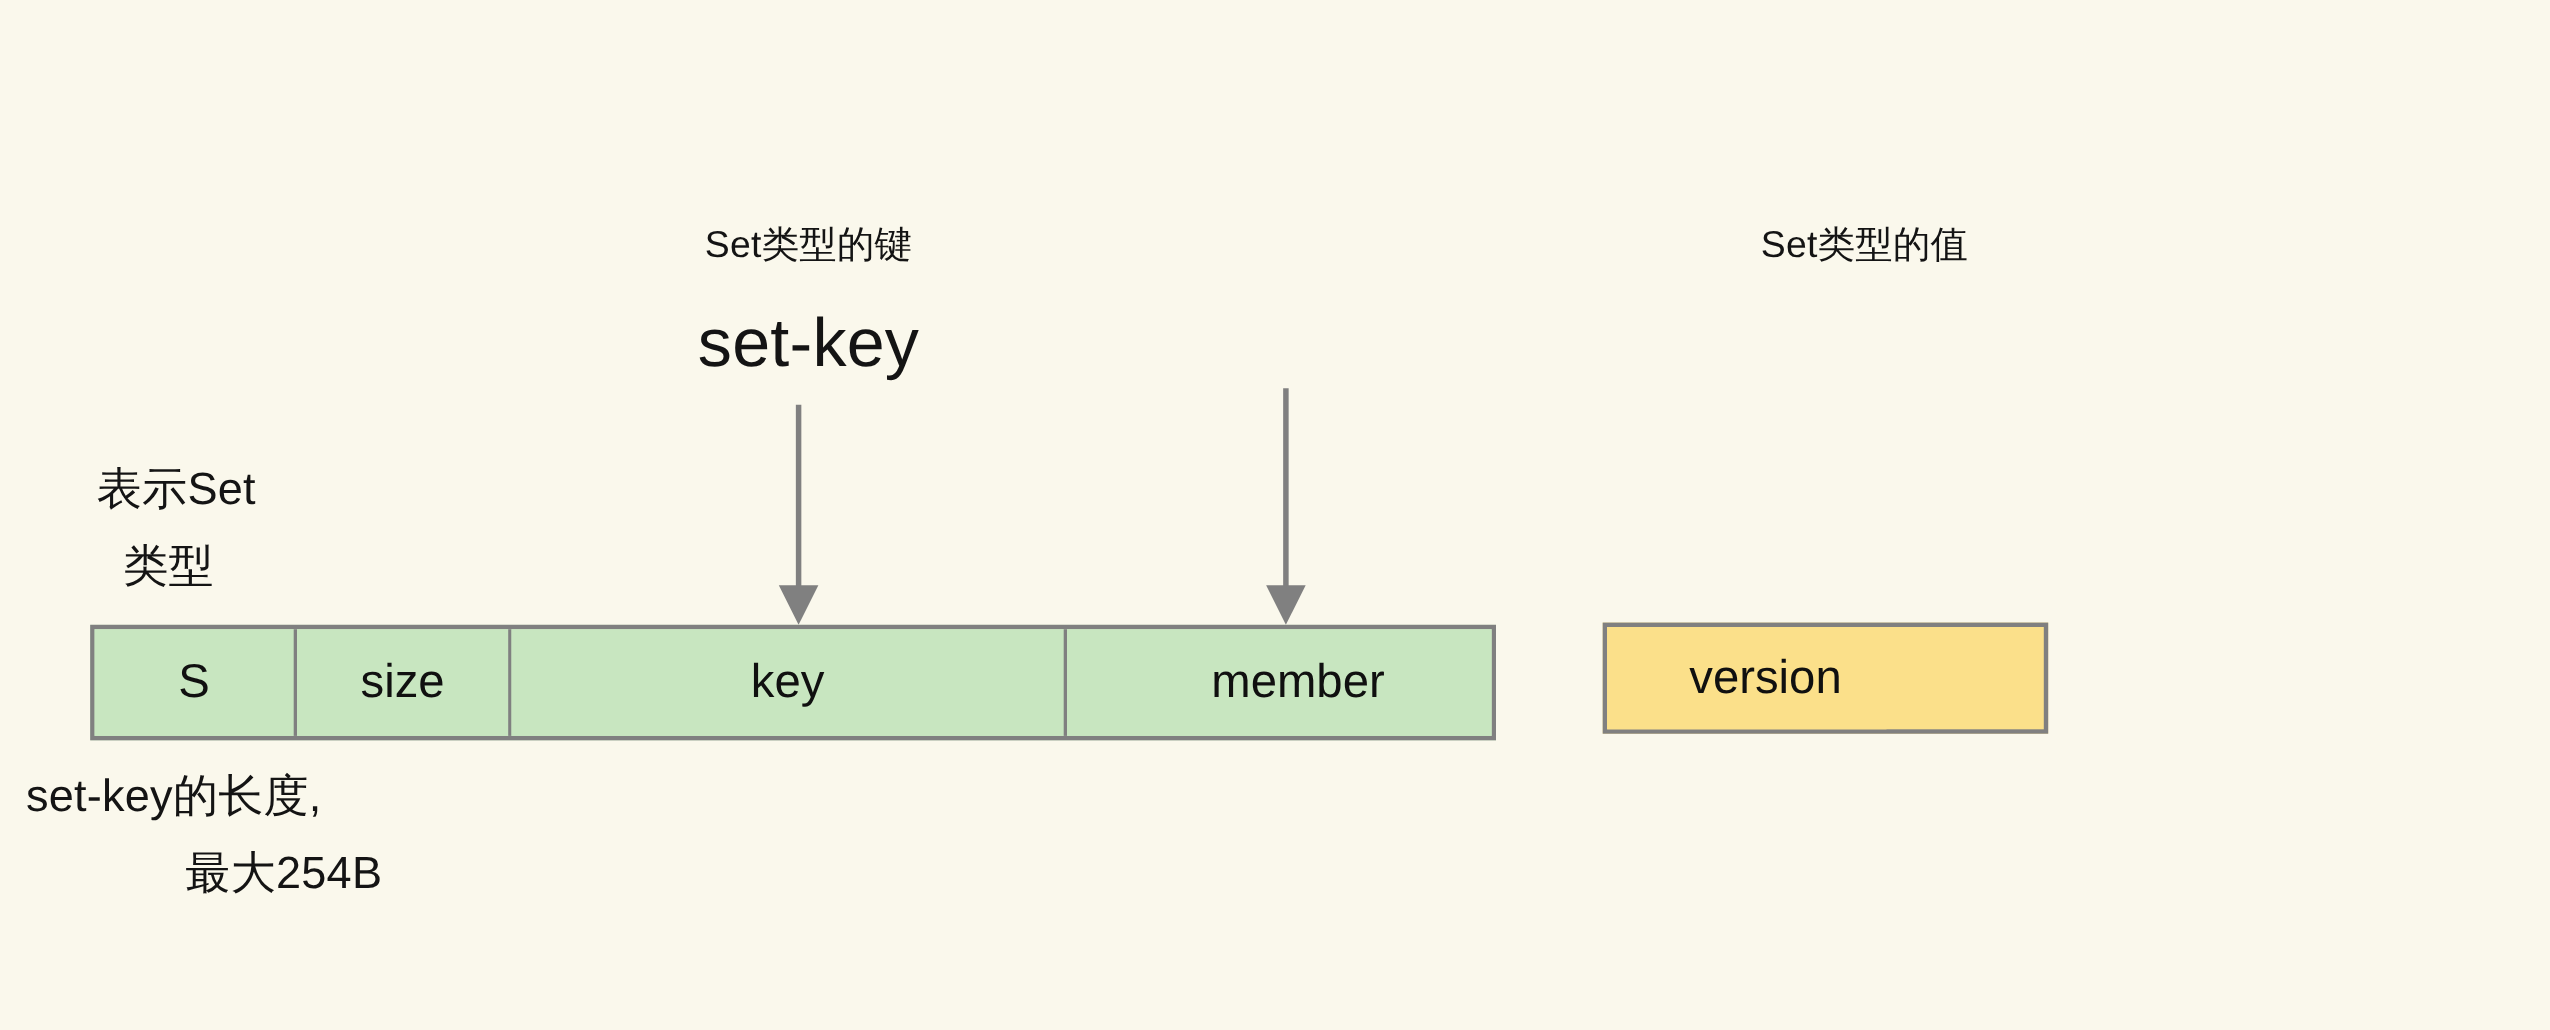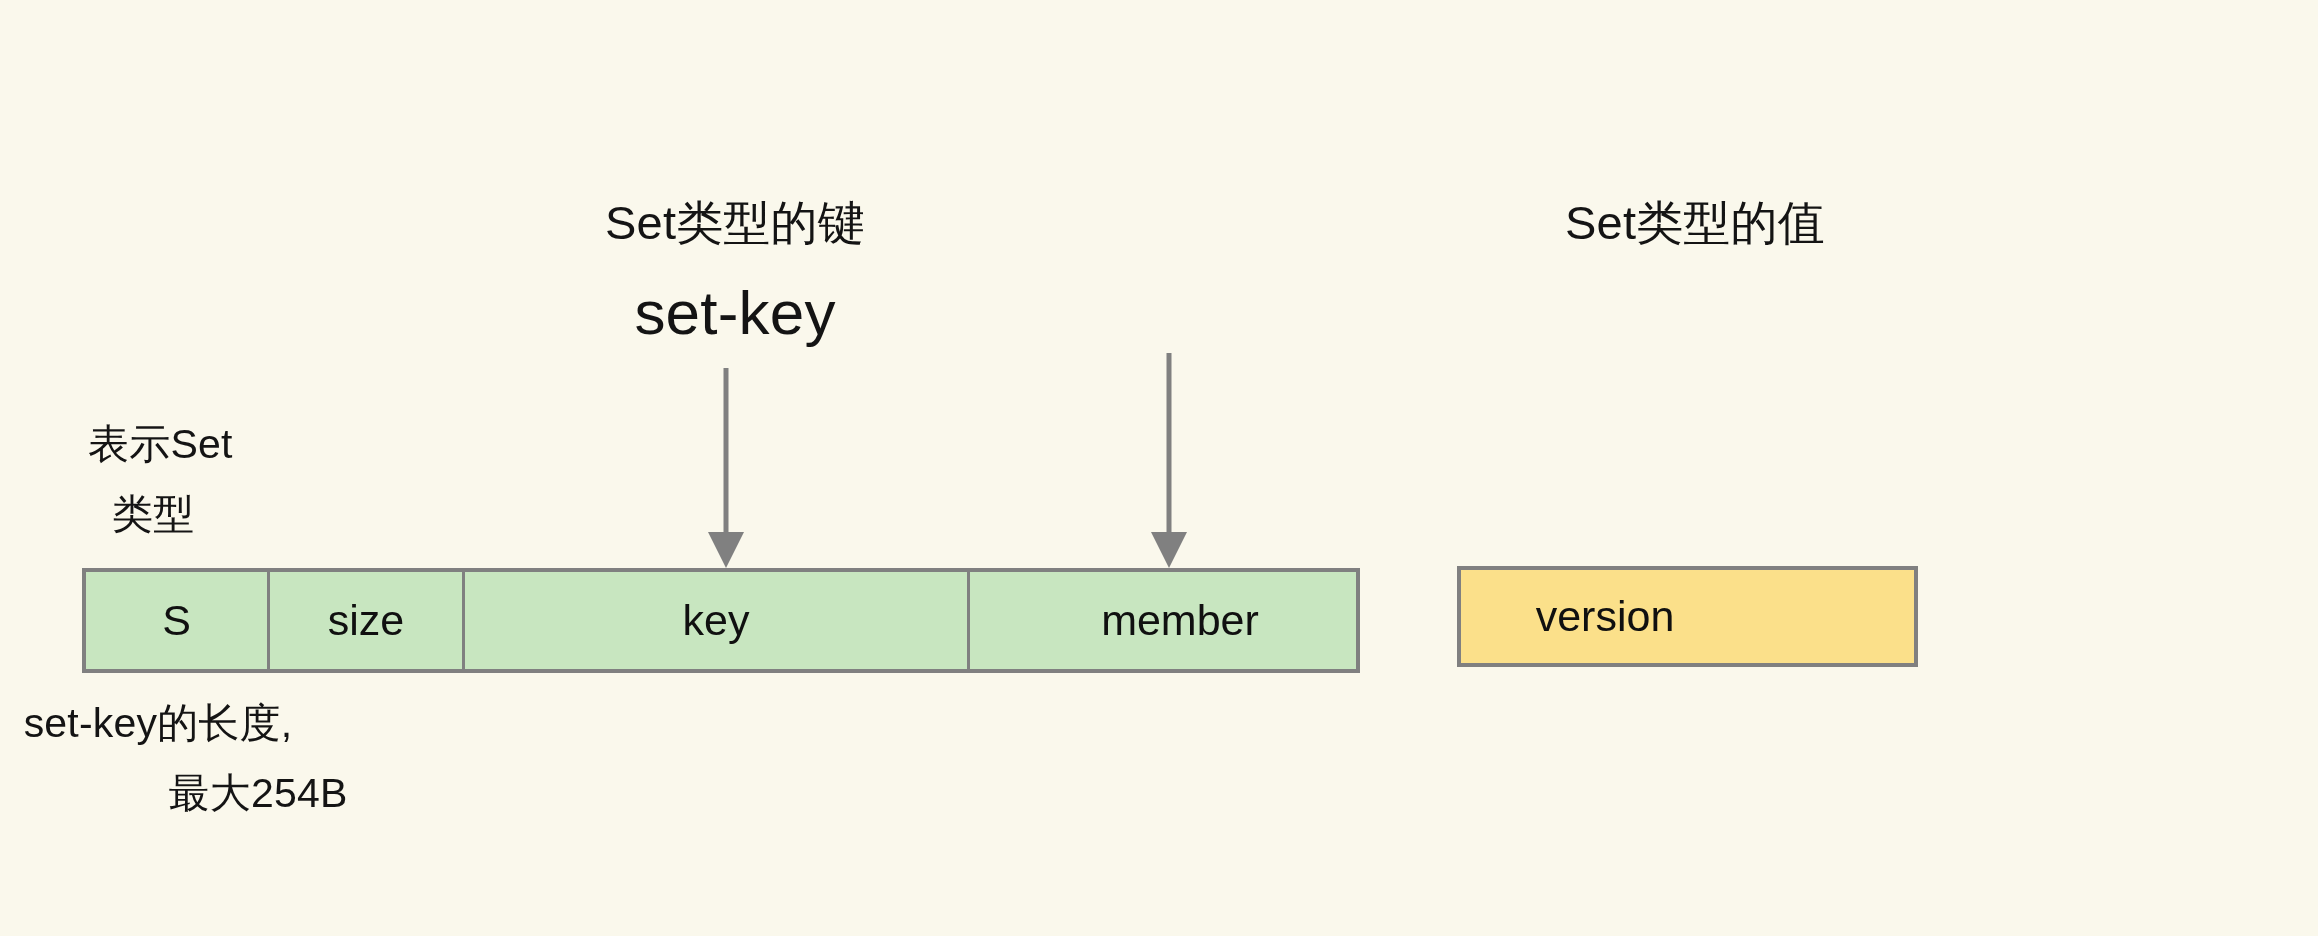--- a/index.html
+++ b/index.html
@@ -29,21 +29,21 @@
     font-weight: 400;
     letter-spacing: 0.2px;
   }
   .txt.center {
     transform: translateX(-50%);
     text-align: center;
   }
 
   
   .callout-line1 {
-    font-size: 47px;
+    font-size: 34px;
     line-height: 56px;
   }
   .callout-line2 {
     font-size: 62px;
     line-height: 56px;
   }
 
   
   .annot {
     font-size: 41px;
@@ -123,20 +123,20 @@
   <div class="txt annot" style="left:88px; top:418px;">表示Set</div>
   <div class="txt annot" style="left:112px; top:488px;">类型</div>
 
   <div class="record green" style="left:82px; top:568px; width:1278px; height:105px;">
     <div class="cell" style="width:184px;">S</div>
     <div class="cell" style="width:195px;">size</div>
     <div class="cell" style="width:505px;">key</div>
     <div class="cell" style="width:386px;">member</div>
   </div>
 
-  <div class="record yellow" style="left:1457px; top:566px; width:461px; height:101px;">
+  <div class="record yellow" style="left:1457px; top:566px; width:405px; height:101px;">
     <div class="cell" style="width:254px;">version</div>
   </div>
 
   <div class="txt annot" style="left:158px; top:697px; transform:translateX(-50%);">set-key的长度,</div>
   <div class="txt annot" style="left:258px; top:767px; transform:translateX(-50%);">最大254B</div>
 
 </div>
 
 </body></html>

